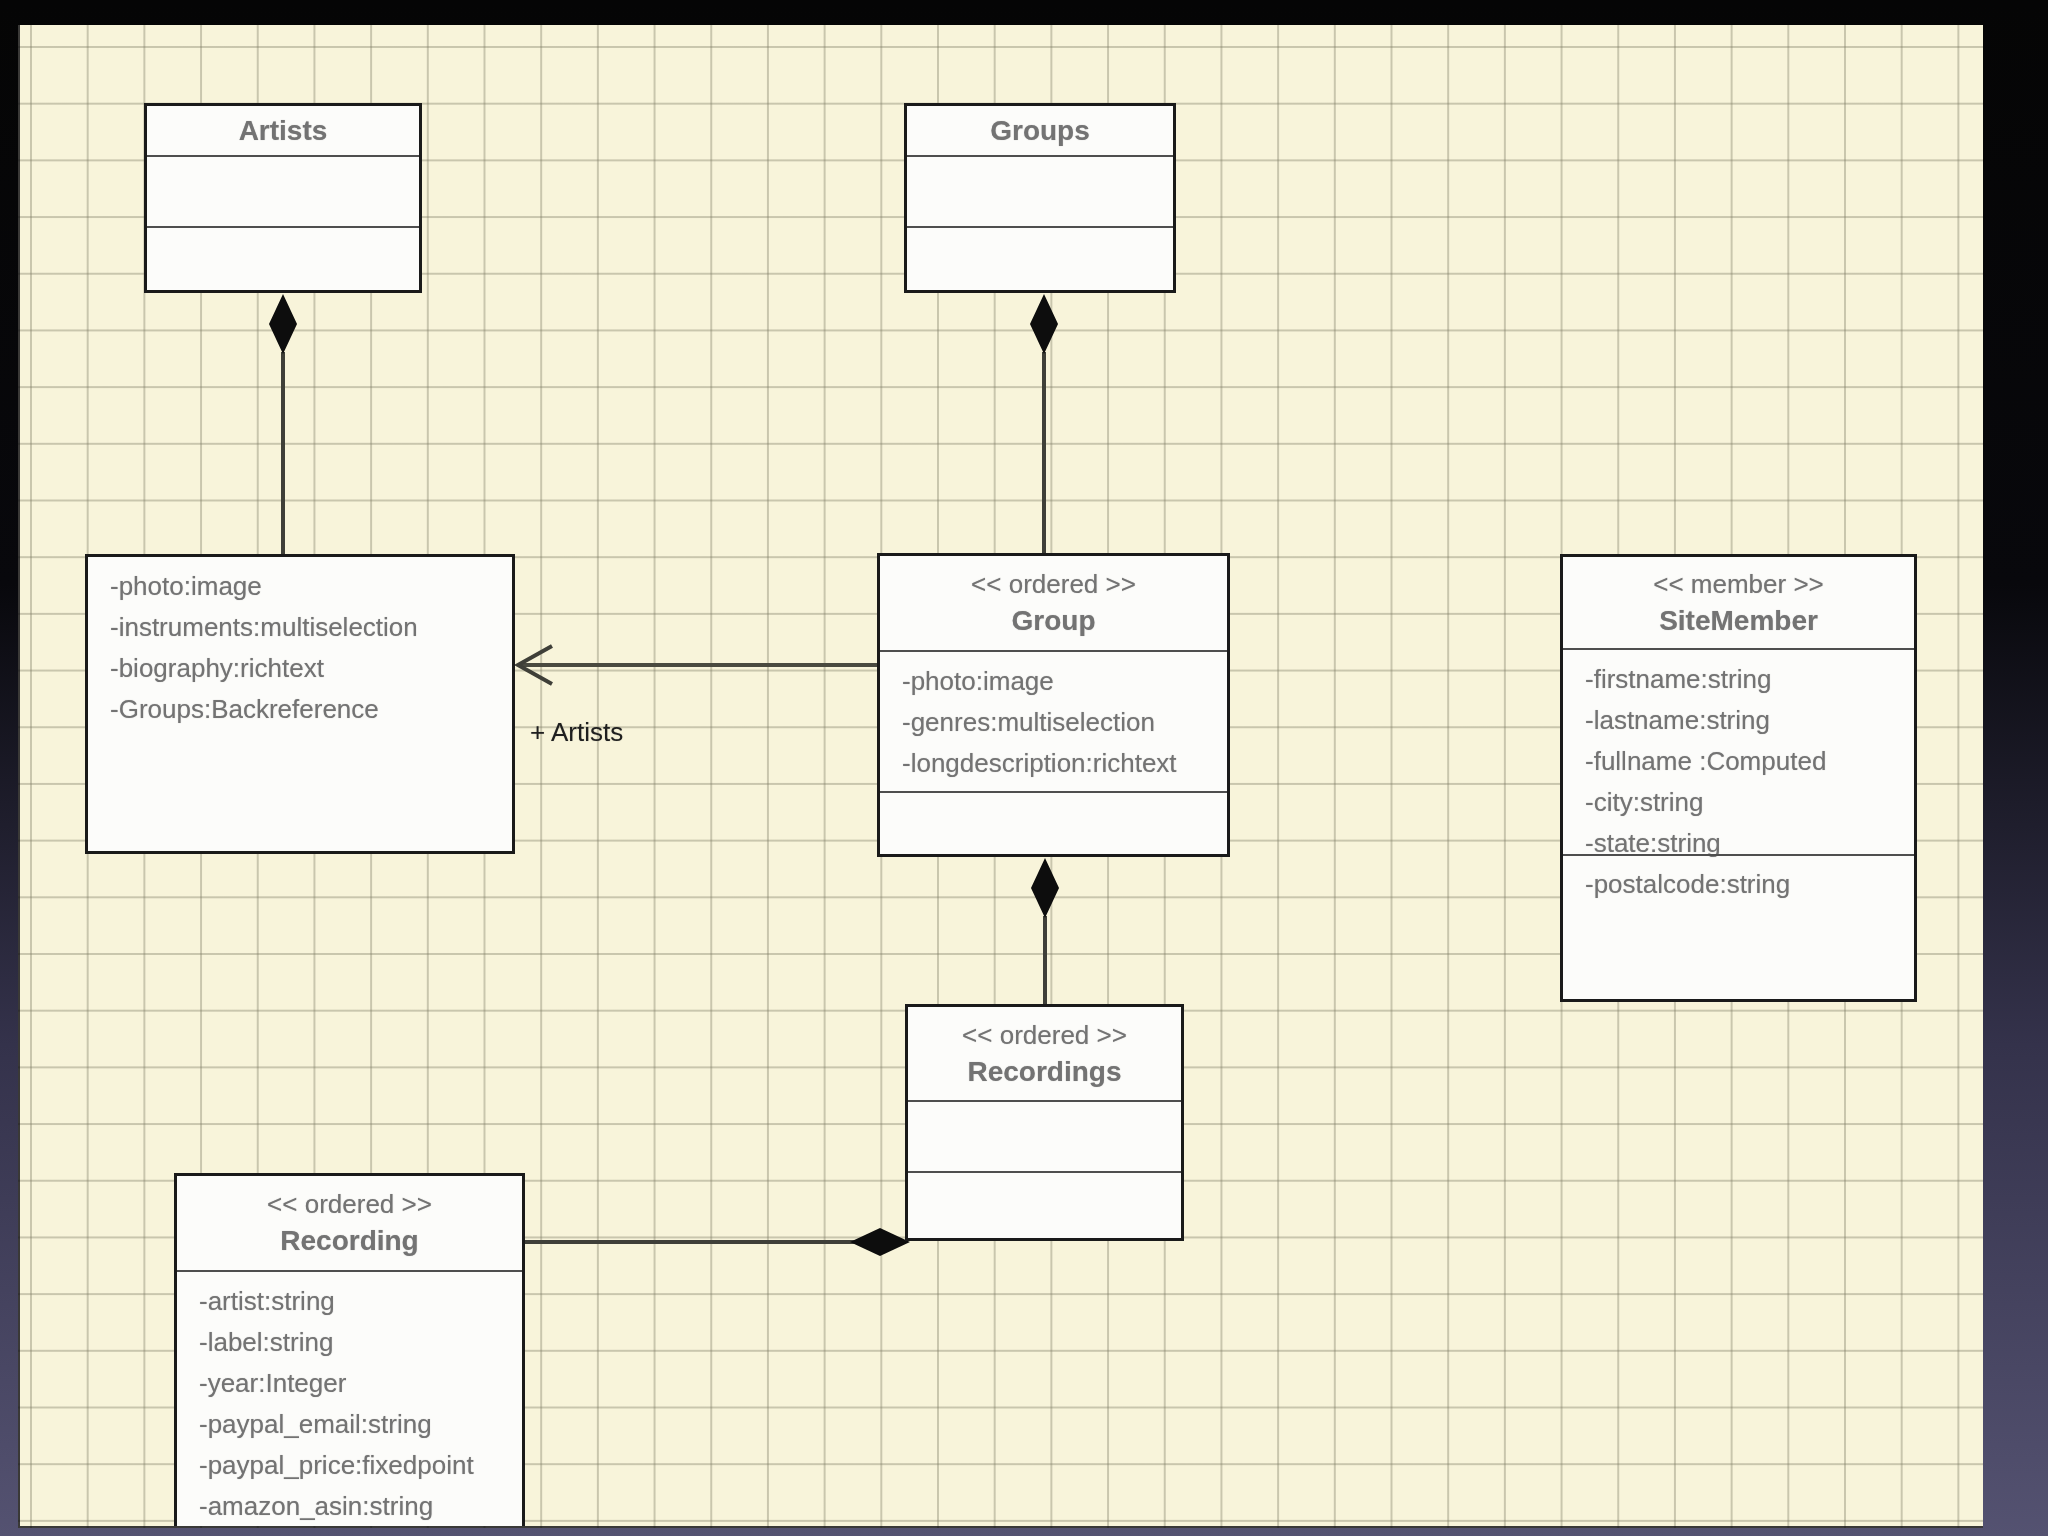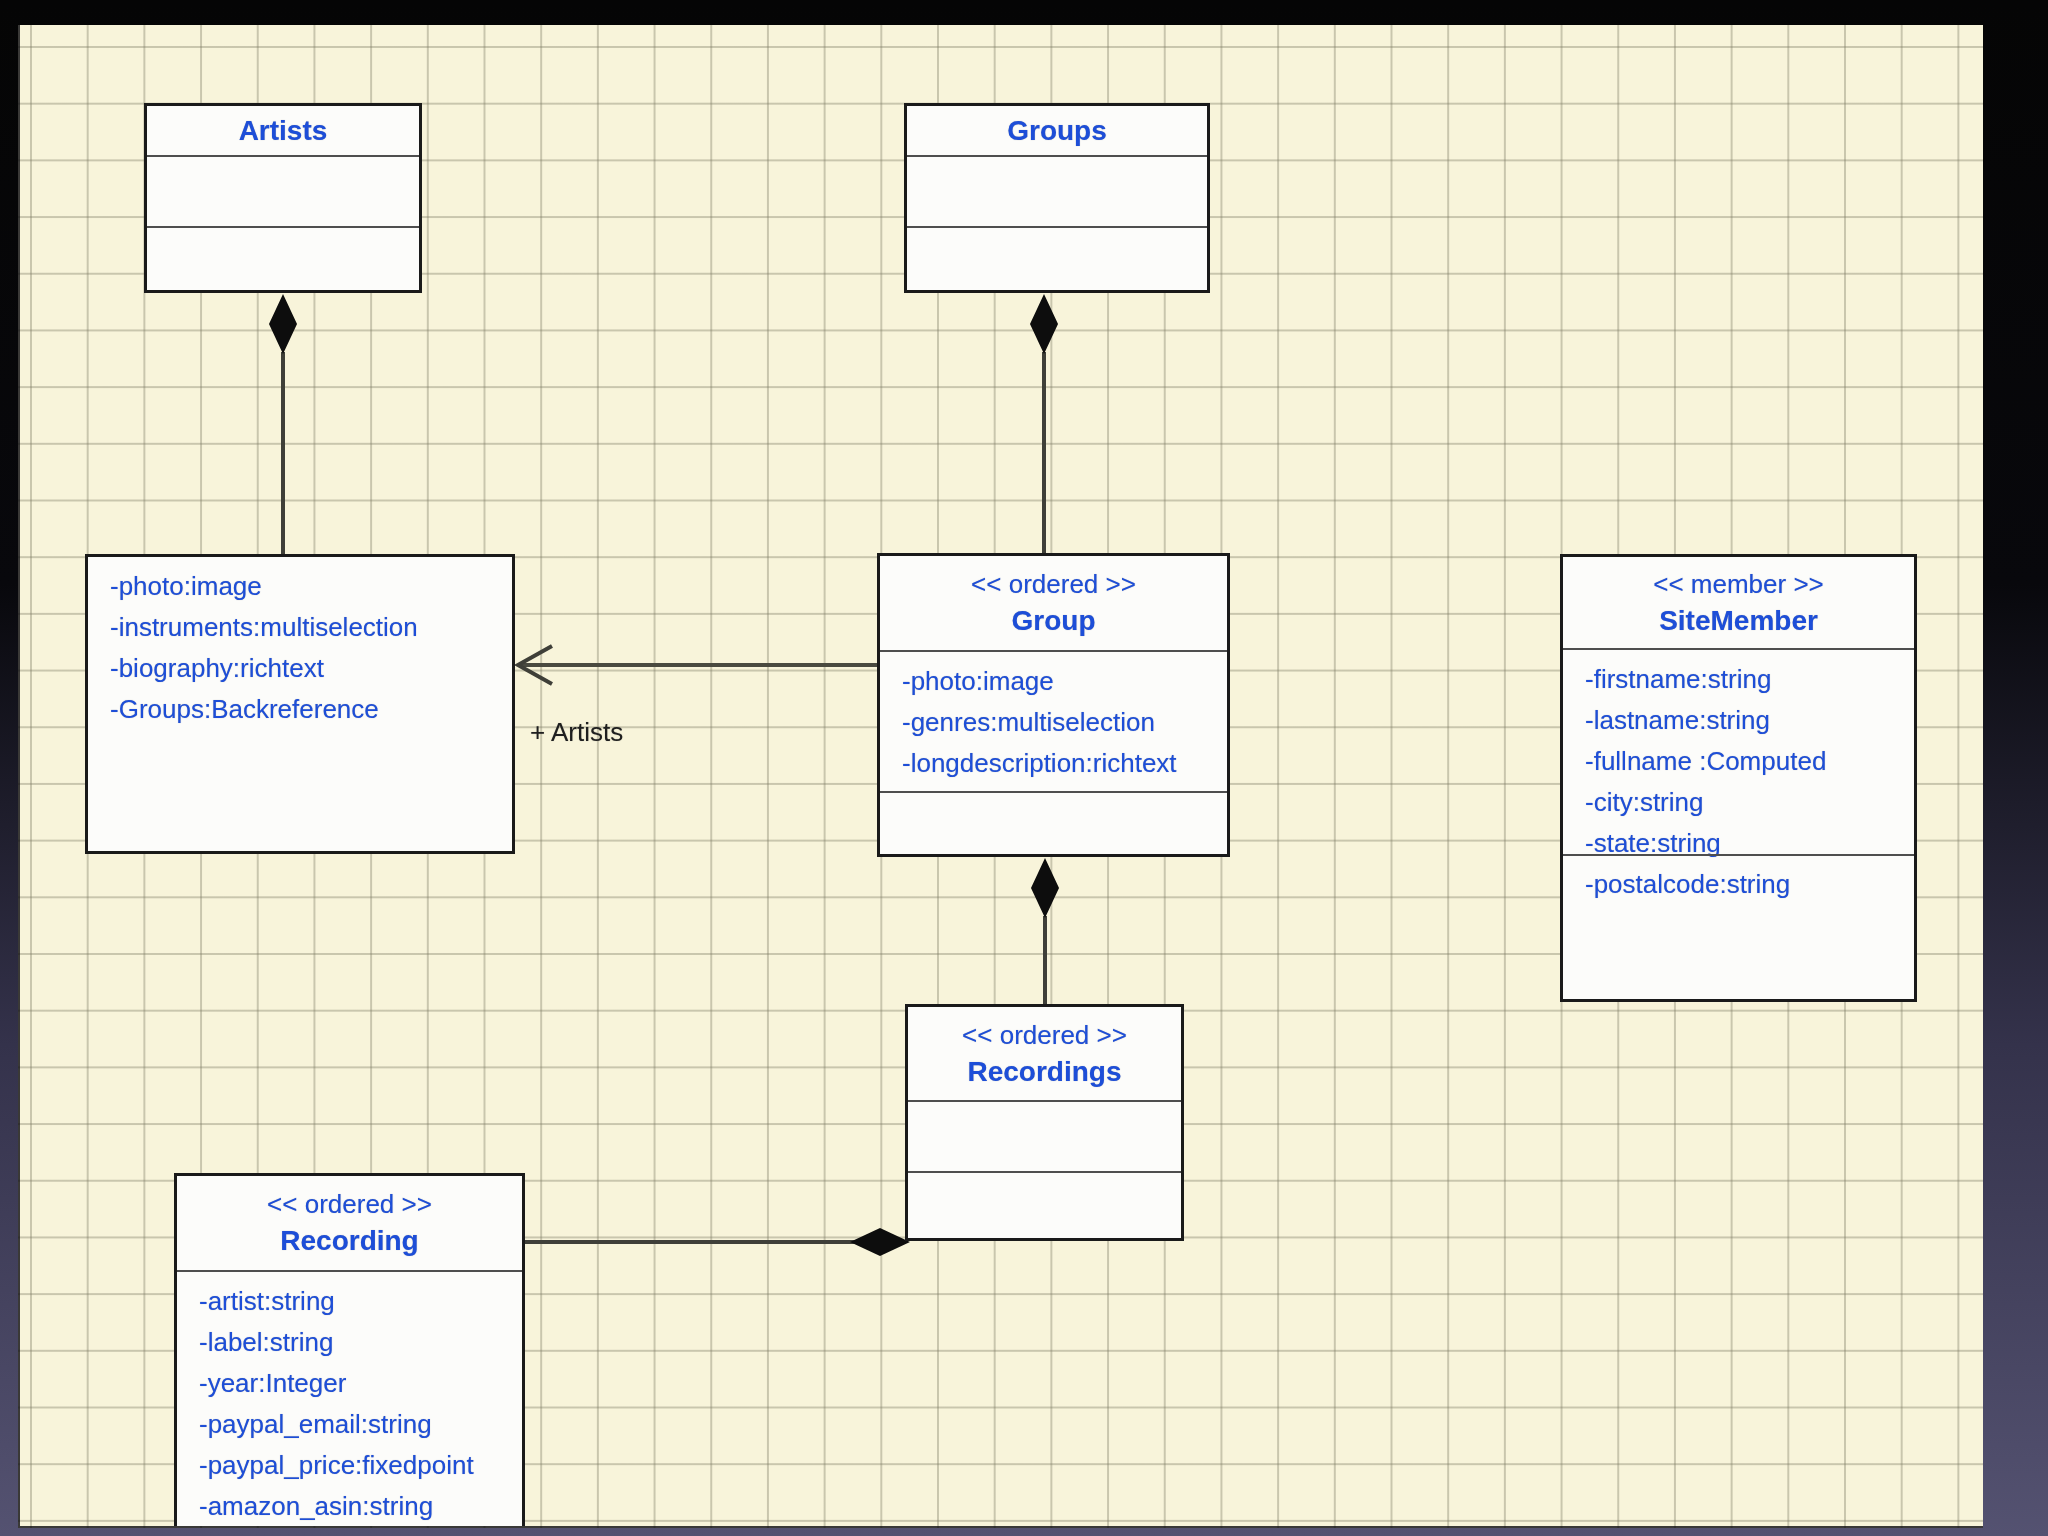--- a/index.html
+++ b/index.html
@@ -21,21 +21,21 @@
     background-position:10px 21px;
     overflow:hidden;
     border-left:2px solid rgba(10,10,14,0.8);
     border-bottom:2px solid rgba(10,10,14,0.8);
     box-sizing:border-box;
   }
   svg.connectors{position:absolute;left:0;top:0;width:1965px;height:1503px;z-index:1;}
   .uml-class{
     position:absolute;z-index:2;display:flex;flex-direction:column;
     background:#fcfcfa;border:3px solid #1a1a1a;box-sizing:border-box;
-    color:#1d4ed8;
+    color:#737373;
     text-shadow:0 0 1px rgba(40,40,40,0.35);
   }
   .compartment{box-sizing:border-box;flex-shrink:0;}
   .compartment + .compartment{border-top:2px solid #4e4e4e;}
   .comp-title{display:flex;flex-direction:column;justify-content:center;align-items:center;}
   .stereotype{font-size:26px;line-height:36px;white-space:nowrap;}
   .stereotype:empty{display:none;}
   .class-name{font-size:28px;font-weight:bold;line-height:38px;white-space:nowrap;}
   .comp-attrs{padding-top:9px;}
   .comp-ops{display:flex;flex-direction:column;justify-content:center;flex-grow:1;}
@@ -82,21 +82,21 @@
     </svg>
 
     <div class="uml-class" style="left:124px;top:78px;width:278px;height:190px;">
       <div class="compartment comp-title" style="height:49px;">
         <div class="class-name">Artists</div>
       </div>
       <div class="compartment comp-attrs" style="height:71px;"></div>
       <div class="compartment comp-ops"></div>
     </div>
 
-    <div class="uml-class" style="left:884px;top:78px;width:306px;height:190px;">
+    <div class="uml-class" style="left:884px;top:78px;width:272px;height:190px;">
       <div class="compartment comp-title" style="height:49px;">
         <div class="class-name">Groups</div>
       </div>
       <div class="compartment comp-attrs" style="height:71px;"></div>
       <div class="compartment comp-ops"></div>
     </div>
 
     <div class="uml-class" style="left:65px;top:529px;width:430px;height:300px;">
       <div class="compartment comp-attrs" style="height:184px;">
           <div class="member-line">-photo:image</div>

